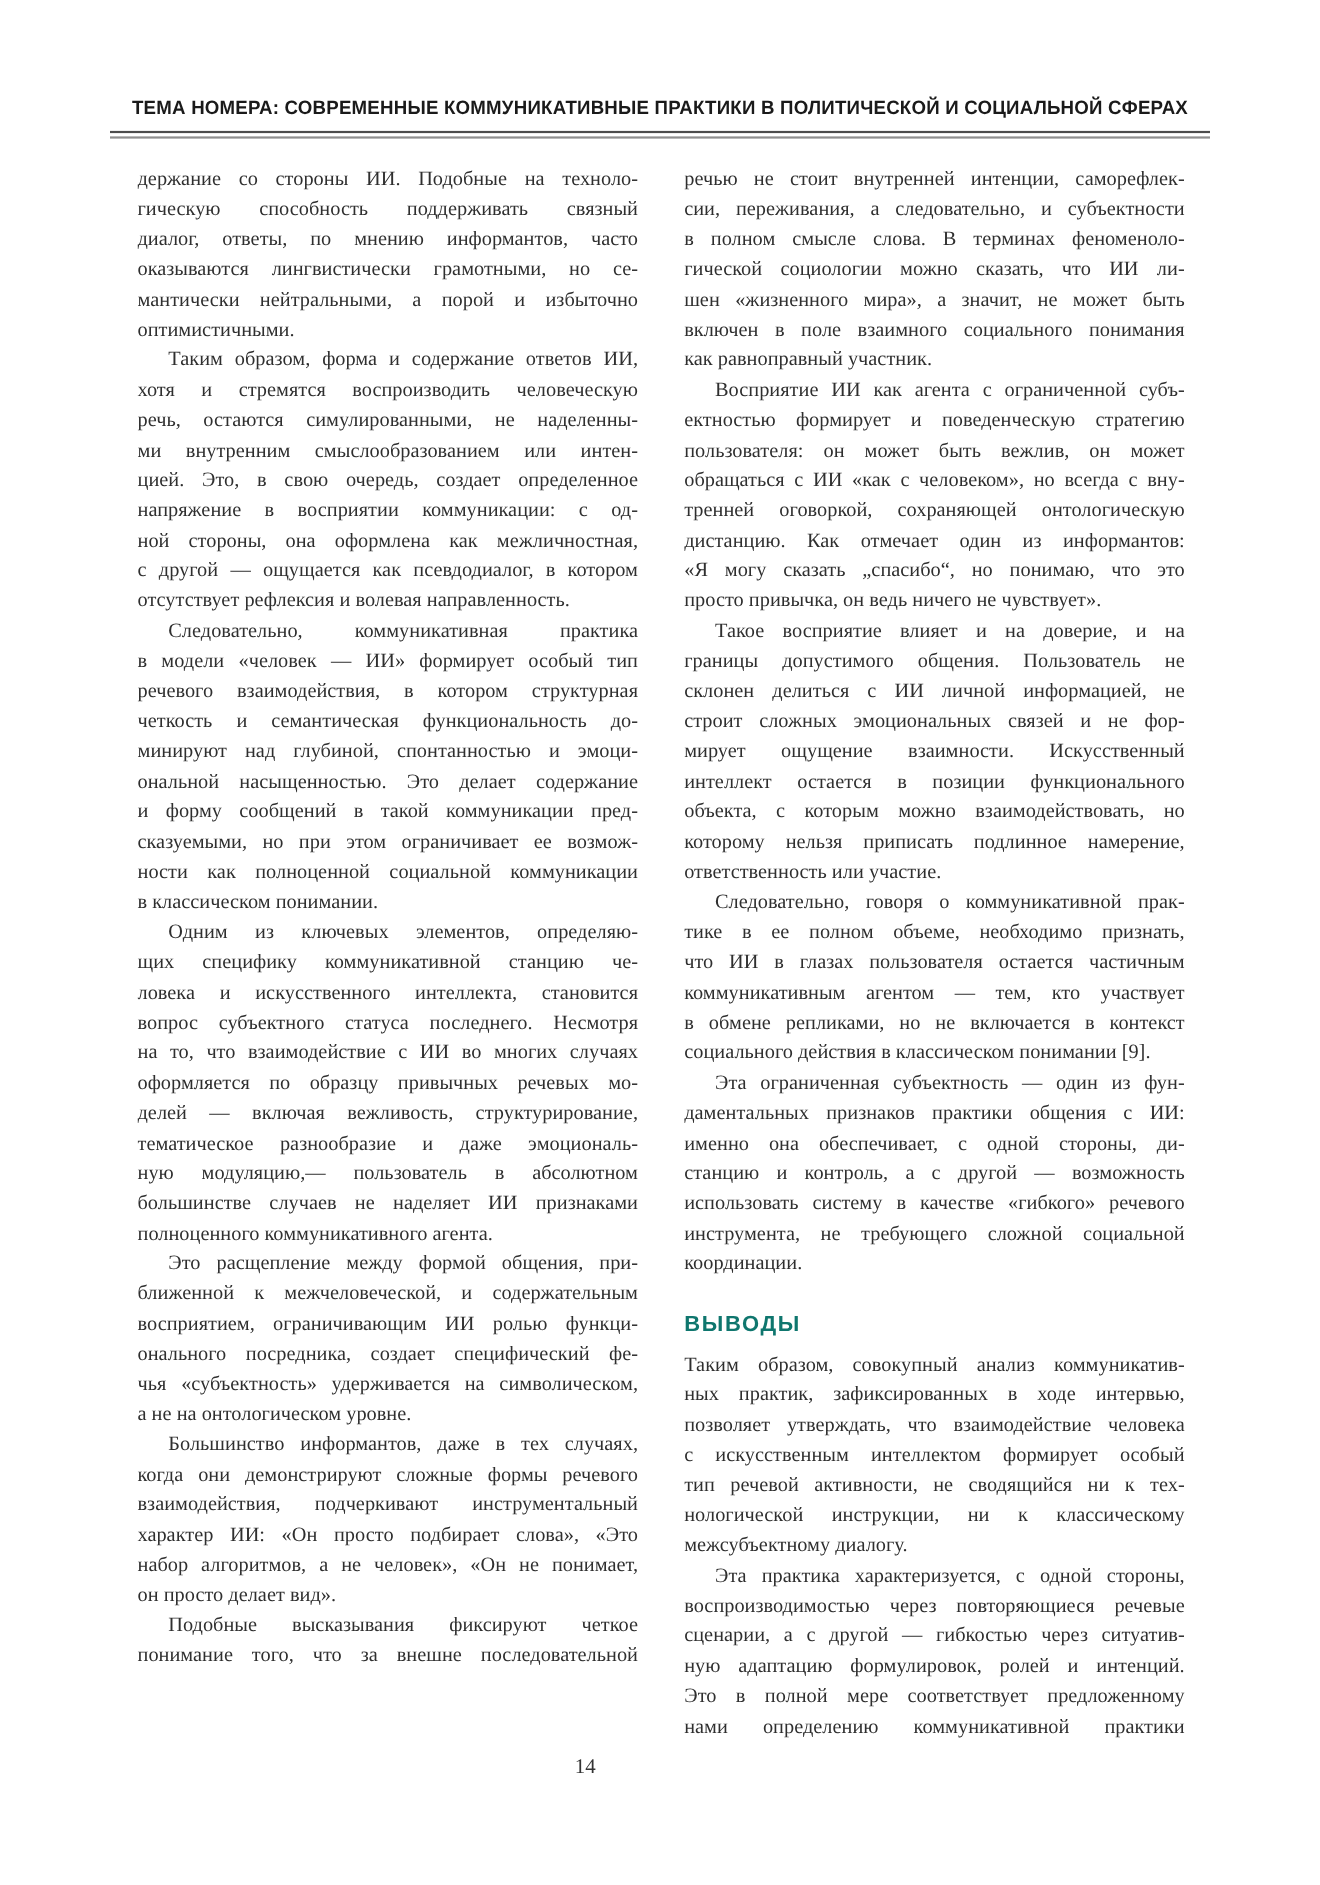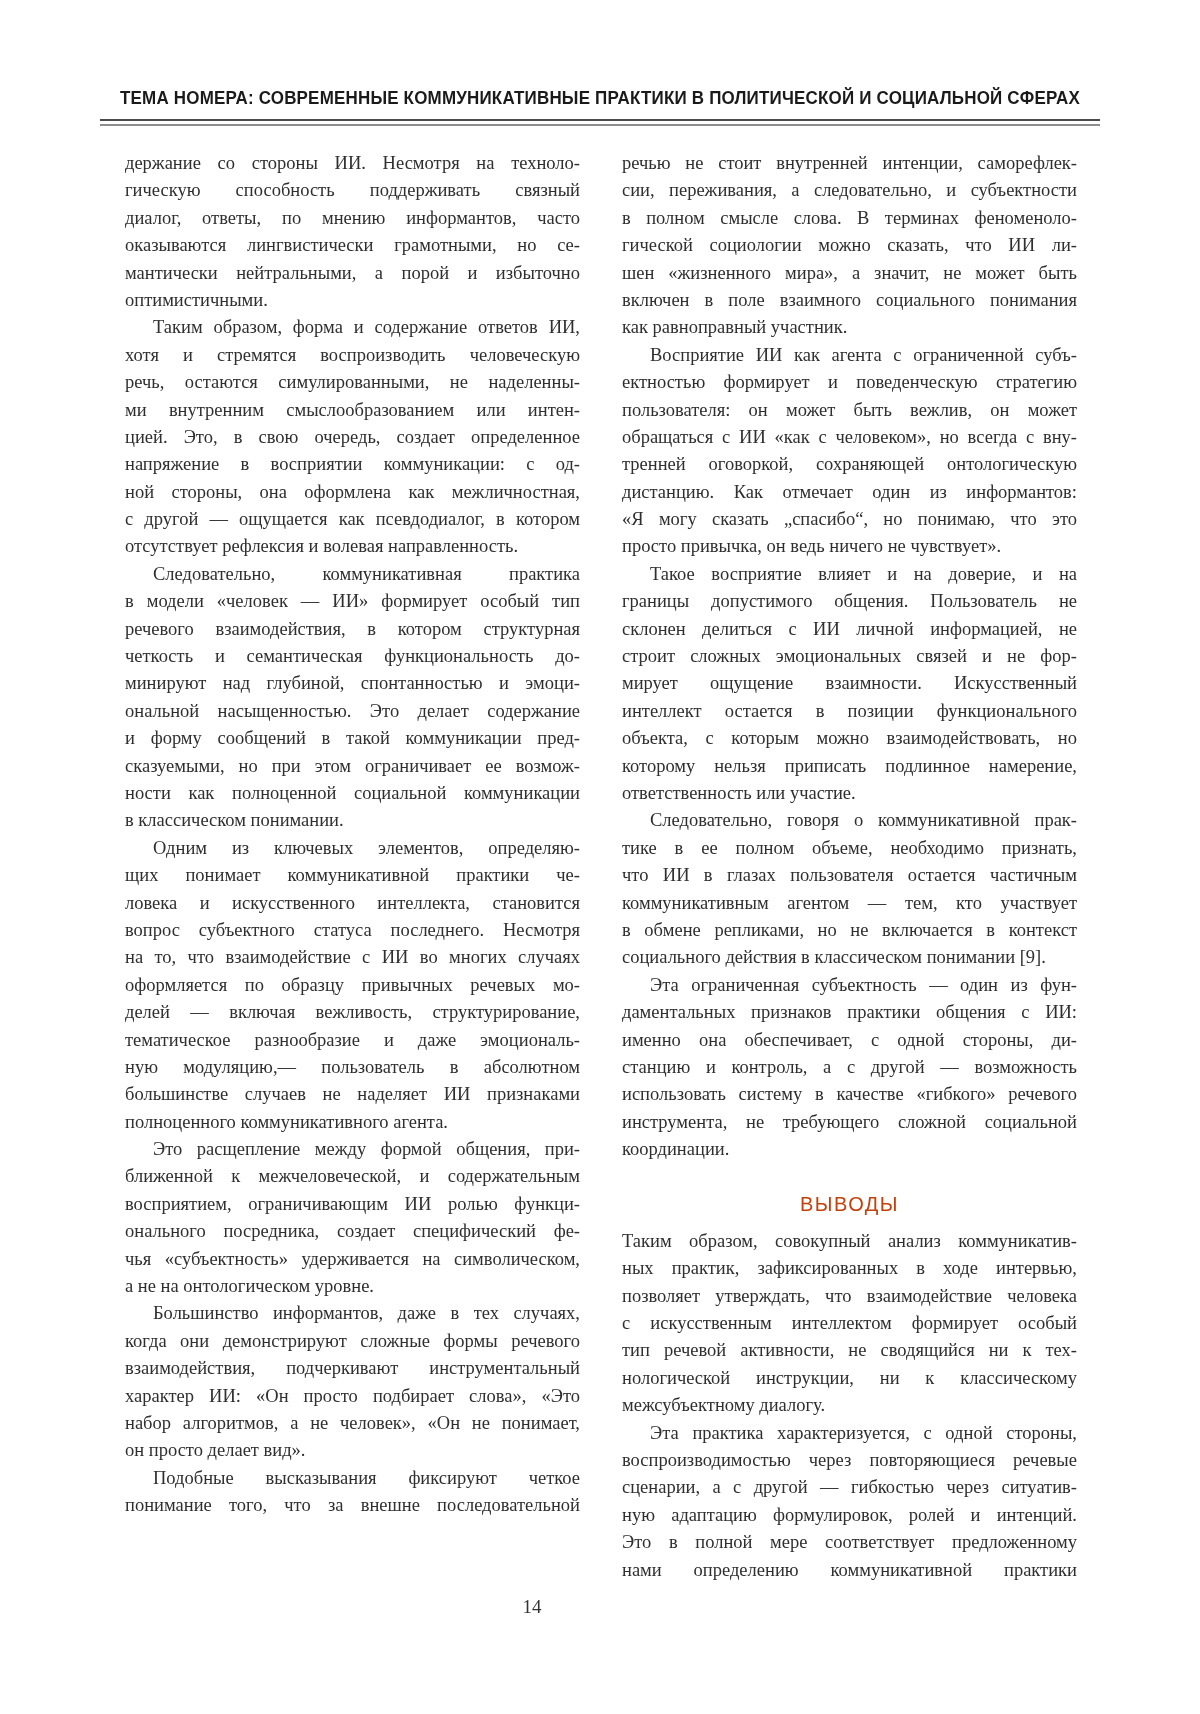--- a/index.html
+++ b/index.html
@@ -36,41 +36,40 @@
     font-size:18.5px;
     line-height:27.4px;height:27.4px;
     text-align:justify;text-align-last:justify;
     overflow:hidden;white-space:normal;
     color:#2f2f2f;
   }
   .ln.indent{text-indent:28px;}
   .ln.last{text-align-last:left;}
   .heading{
     font-family:"Liberation Sans", sans-serif;
-    font-weight:normal;font-size:20px;letter-spacing:1.5px;
-    color:#c2410c;
-    text-align:center;
+    font-weight:bold;font-size:20px;letter-spacing:1.5px;
+    color:#0f766e;
     height:27.4px;line-height:27.4px;
     margin-top:28px;margin-bottom:9px;
   }
   .page-number{
     position:absolute;top:1596px;left:0;width:1064px;
     text-align:center;font-size:19px;color:#333333;
   }
 </style>
 </head>
 <body>
 
 <div class="page">
   <div class="running-head">ТЕМА НОМЕРА: СОВРЕМЕННЫЕ КОММУНИКАТИВНЫЕ ПРАКТИКИ В ПОЛИТИЧЕСКОЙ И СОЦИАЛЬНОЙ СФЕРАХ</div>
   <div class="header-rule"></div>
   <div class="columns">
     <div class="col">
         <div class="para">
-          <div class="ln">держание со стороны ИИ. Несмотря на техноло-</div>
+          <div class="ln">держание со стороны ИИ. Подобные на техноло-</div>
           <div class="ln">гическую способность поддерживать связный</div>
           <div class="ln">диалог, ответы, по мнению информантов, часто</div>
           <div class="ln">оказываются лингвистически грамотными, но се-</div>
           <div class="ln">мантически нейтральными, а порой и избыточно</div>
           <div class="ln last">оптимистичными.</div>
         </div>
         <div class="para">
           <div class="ln indent">Таким образом, форма и содержание ответов ИИ,</div>
           <div class="ln">хотя и стремятся воспроизводить человеческую</div>
           <div class="ln">речь, остаются симулированными, не наделенны-</div>
@@ -88,21 +87,21 @@
           <div class="ln">четкость и семантическая функциональность до-</div>
           <div class="ln">минируют над глубиной, спонтанностью и эмоци-</div>
           <div class="ln">ональной насыщенностью. Это делает содержание</div>
           <div class="ln">и форму сообщений в такой коммуникации пред-</div>
           <div class="ln">сказуемыми, но при этом ограничивает ее возмож-</div>
           <div class="ln">ности как полноценной социальной коммуникации</div>
           <div class="ln last">в классическом понимании.</div>
         </div>
         <div class="para">
           <div class="ln indent">Одним из ключевых элементов, определяю-</div>
-          <div class="ln">щих понимает коммуникативной практики че-</div>
+          <div class="ln">щих специфику коммуникативной станцию че-</div>
           <div class="ln">ловека и искусственного интеллекта, становится</div>
           <div class="ln">вопрос субъектного статуса последнего. Несмотря</div>
           <div class="ln">на то, что взаимодействие с ИИ во многих случаях</div>
           <div class="ln">оформляется по образцу привычных речевых мо-</div>
           <div class="ln">делей — включая вежливость, структурирование,</div>
           <div class="ln">тематическое разнообразие и даже эмоциональ-</div>
           <div class="ln">ную модуляцию,— пользователь в абсолютном</div>
           <div class="ln">большинстве случаев не наделяет ИИ признаками</div>
           <div class="ln last">полноценного коммуникативного агента.</div>
         </div>

